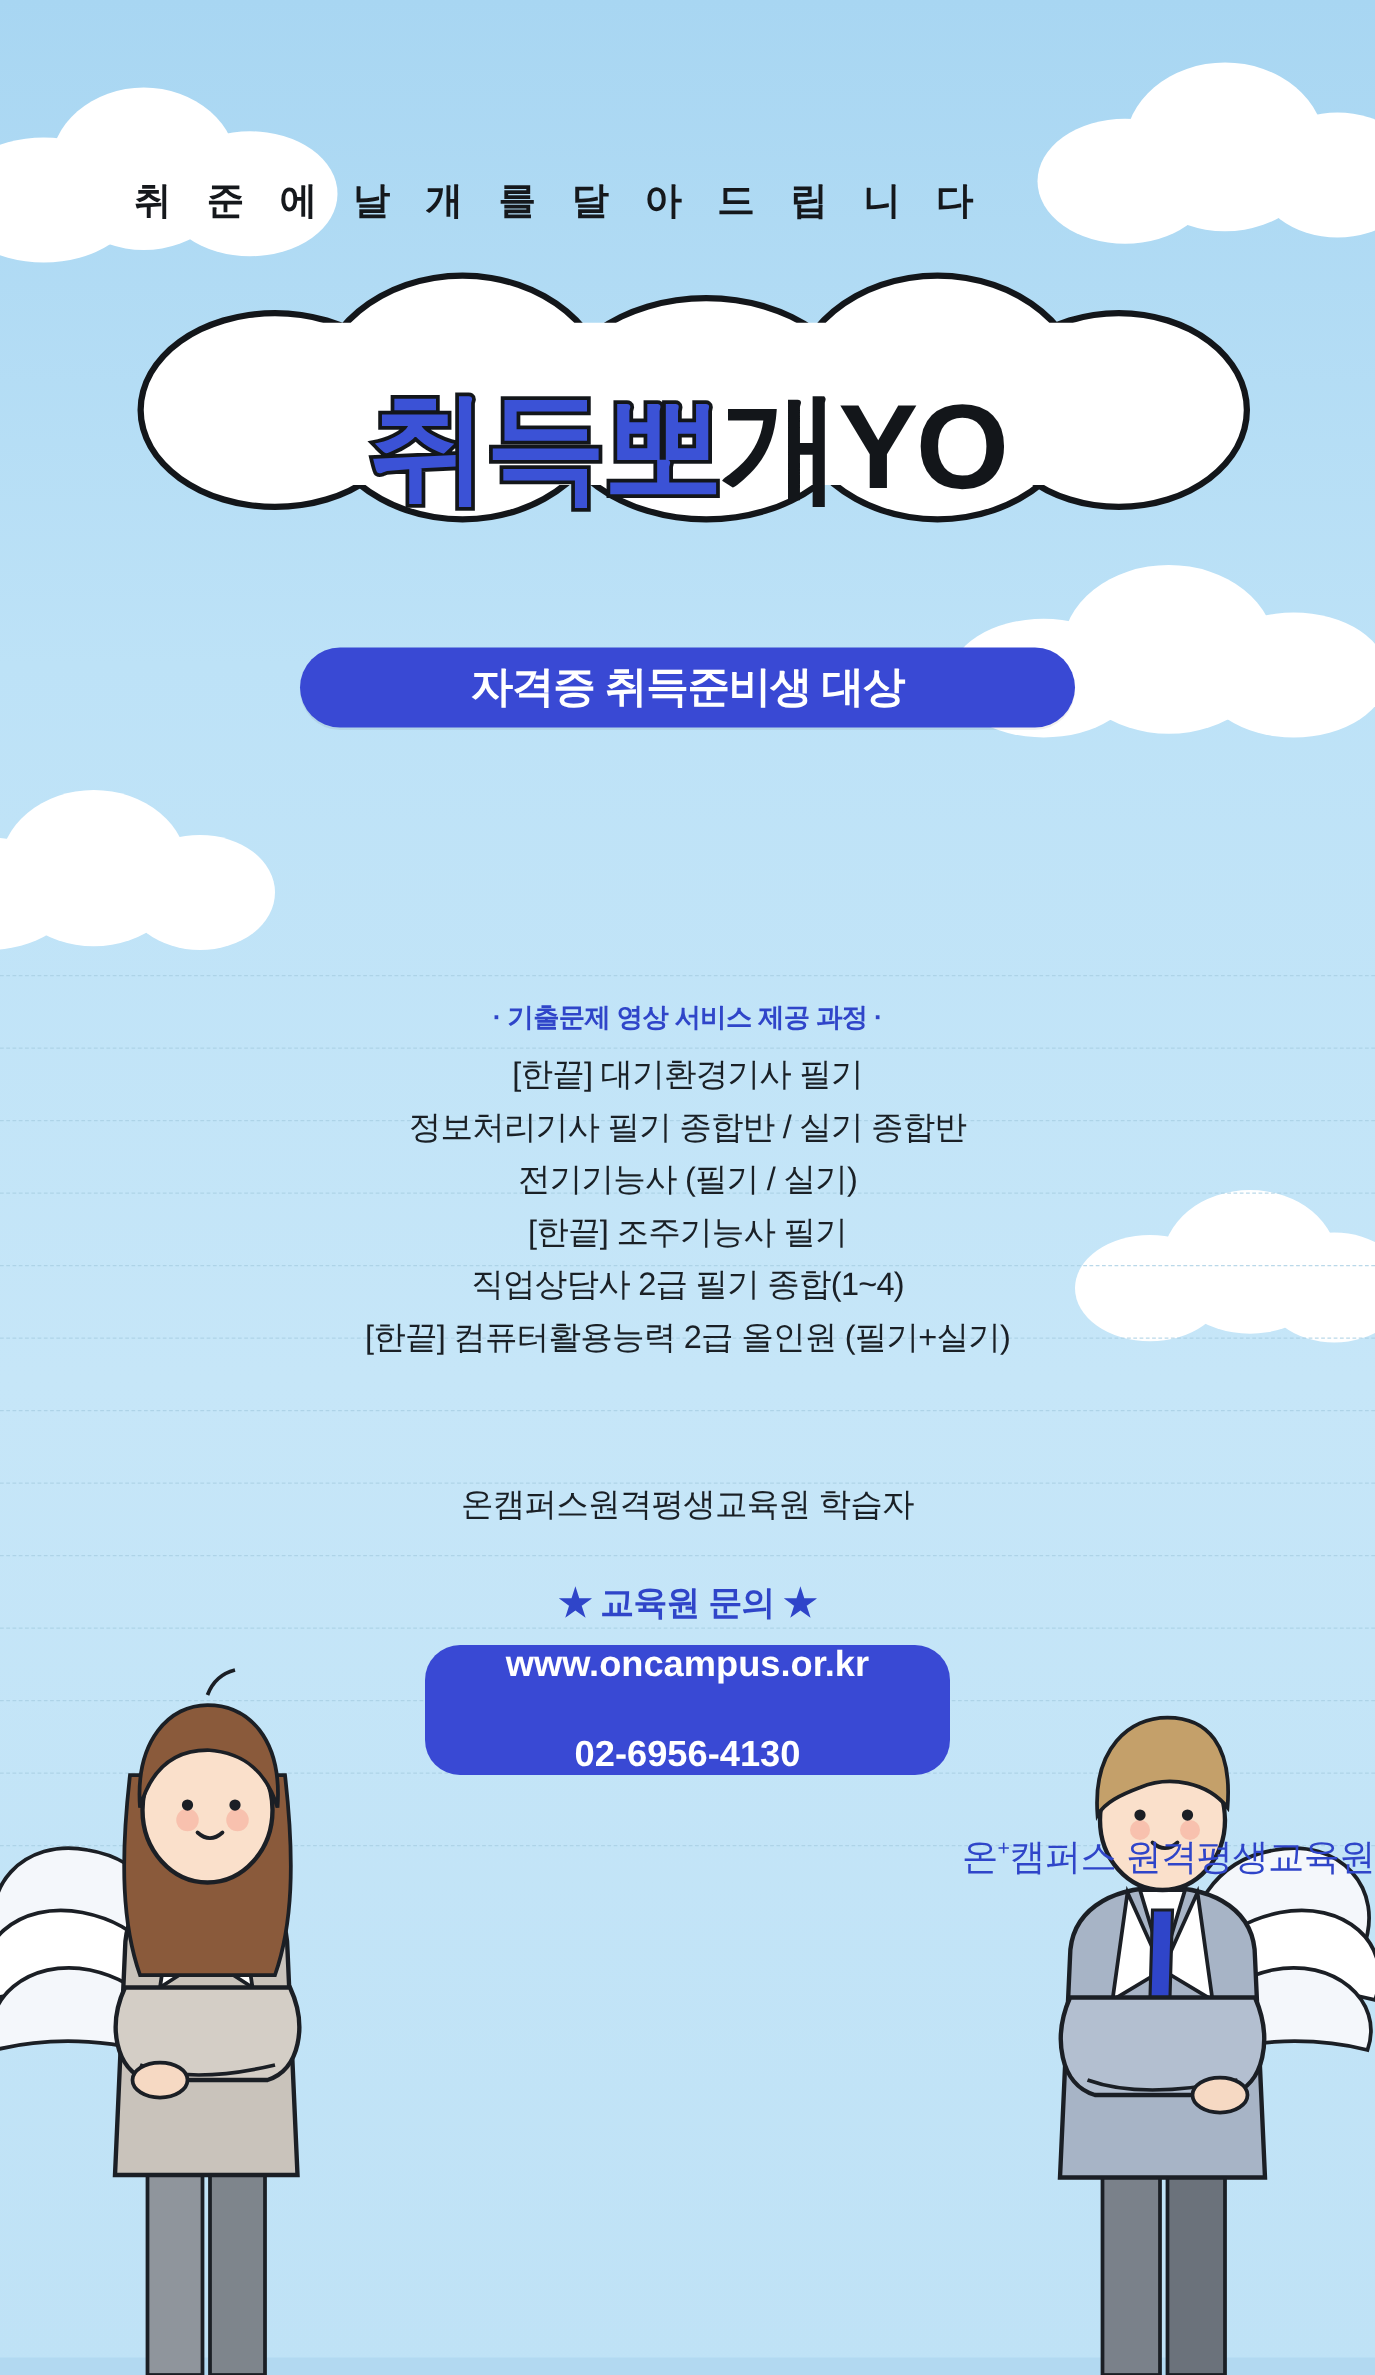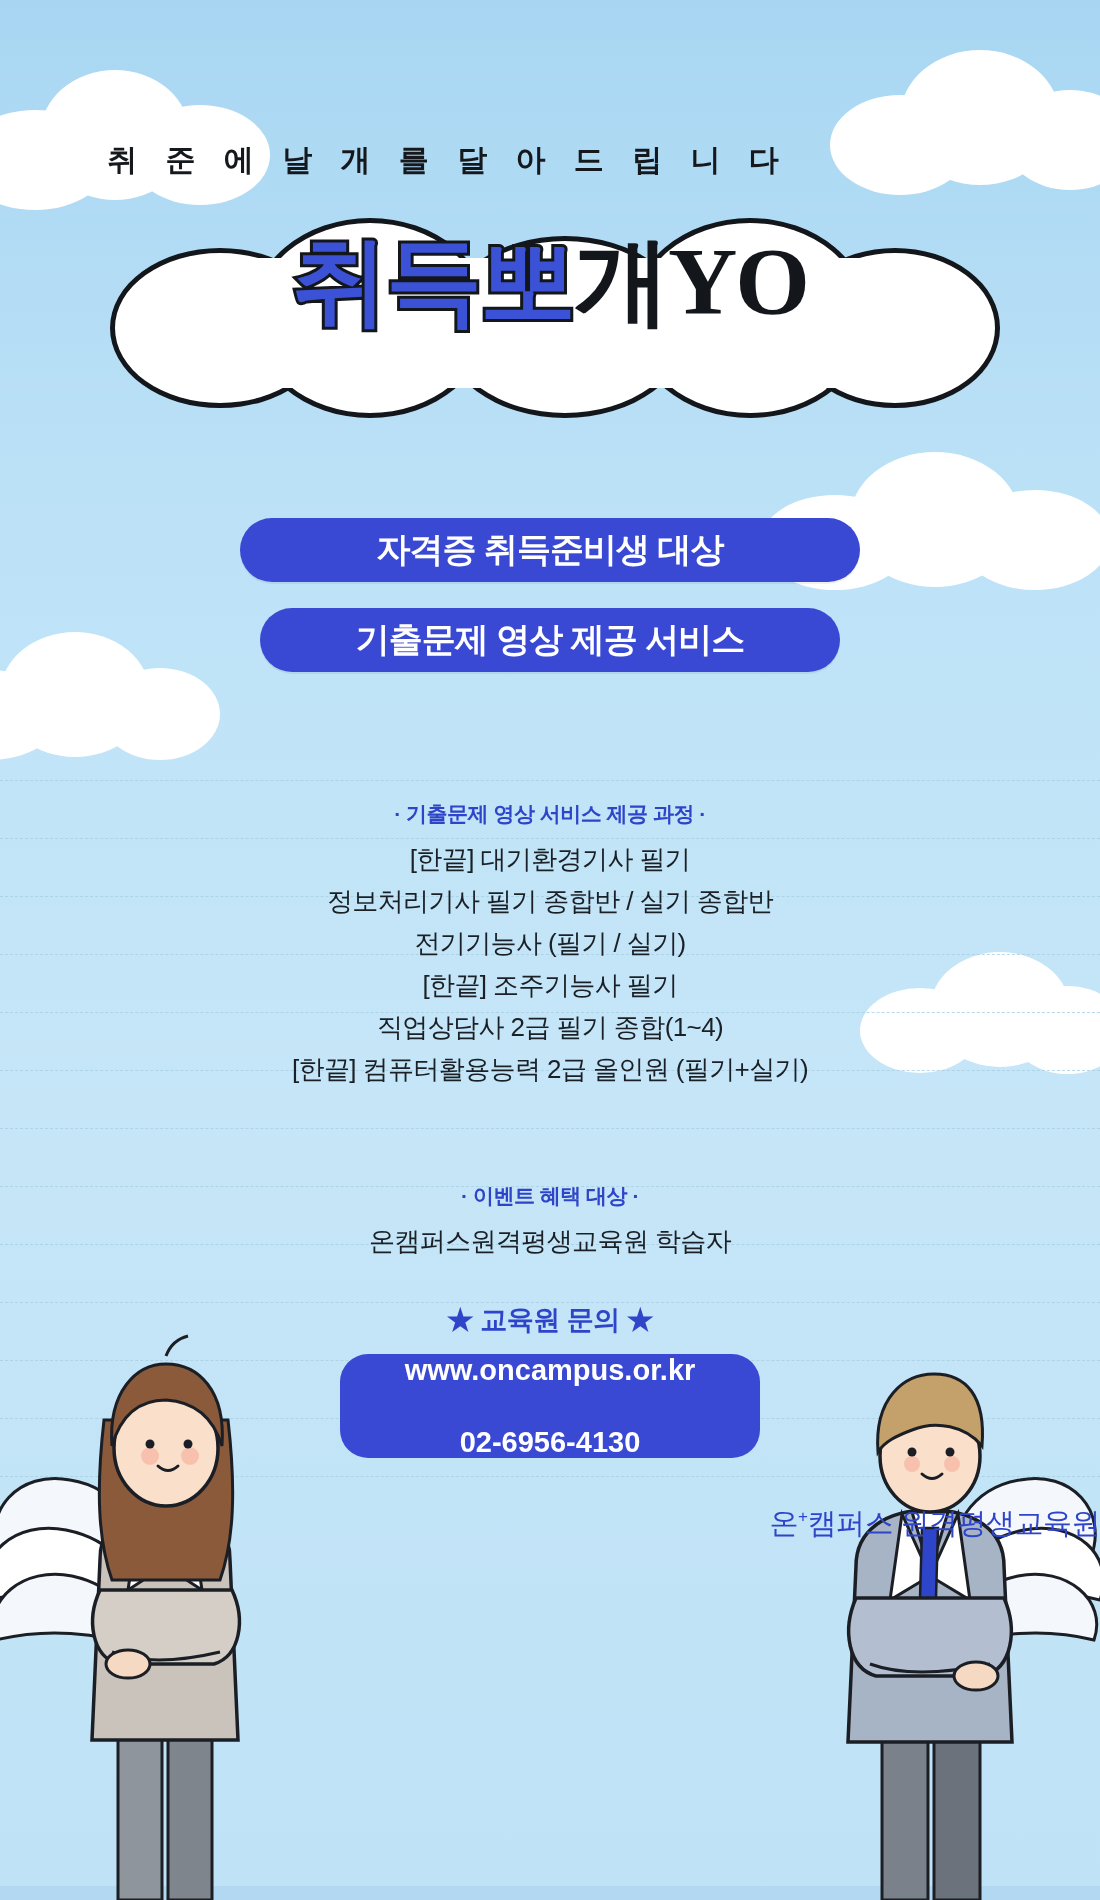--- a/index.html
+++ b/index.html
@@ -71,33 +71,32 @@
     z-index: 5;
   }
   .logo-bubble {
     position: absolute;
     background: #ffffff;
     border: 5px solid #13161a;
     border-radius: 50%;
   }
   .logo-text {
     position: absolute;
-    top: 0;
+    top: 16px;
     left: 0;
     width: 880px;
     height: 190px;
     display: flex;
-    align-items: flex-start;
+    align-items: flex-end;
     justify-content: center;
     z-index: 3;
     font-size: 96px;
     font-weight: 900;
     letter-spacing: -2px;
     white-space: nowrap;
-    font-family: Liberation Serif, serif;
   }
   .logo-text .blue {
     color: #3b52d6;
     -webkit-text-stroke: 6px #13161a;
     paint-order: stroke fill;
   }
   .logo-text .dark {
     color: #13161a;
   }
 
@@ -255,21 +254,20 @@
     <div class="logo-bubble" style="left:60px; top:40px; width:760px; height:120px; border-radius:70px; border-color:transparent;"></div>
 
     <div class="logo-text">
       <span class="blue">취득</span>
       <span class="blue">뽀</span>
       <span class="dark">개YO</span>
     </div>
   </div>
 
   <div class="pill pill-1">자격증 취득준비생 대상</div>
-  <div class="pill pill-2">기출문제 영상 제공 서비스</div>
 
   <svg class="char char-left" viewBox="0 0 340 640">
 
     <g transform="translate(-10,190)">
       <path d="M10 110 C -10 60, 30 20, 80 30 C 130 38, 150 80, 152 120 C 120 104, 60 96, 10 110 Z" fill="#f4f7fb" stroke="#1b1f25" stroke-width="3"></path>
       <path d="M0 150 C -16 104, 26 70, 76 80 C 126 90, 146 124, 148 160 C 112 142, 52 136, 0 150 Z" fill="#ffffff" stroke="#1b1f25" stroke-width="3"></path>
       <path d="M6 190 C -8 150, 34 116, 82 126 C 128 136, 146 168, 148 198 C 110 182, 54 178, 6 190 Z" fill="#f4f7fb" stroke="#1b1f25" stroke-width="3"></path>
     </g>
 
     <rect x="118" y="470" width="44" height="170" fill="#8f959c" stroke="#1b1f25" stroke-width="3"></rect>
@@ -338,21 +336,20 @@
       <div class="line">직업상담사 2급 필기 종합(1~4)</div>
       <div class="line">[한끝] 컴퓨터활용능력 2급 올인원 (필기+실기)</div>
     </div>
 
     <div class="gap-lg"></div>
 
 
     <div class="gap-md"></div>
 
     <div>
-      <div class="sec-head">· 이벤트 혜택 대상 ·</div>
       <div class="line">온캠퍼스원격평생교육원 학습자</div>
     </div>
 
     <div class="gap-md"></div>
 
     <div>
       <div class="contact-head">★ 교육원 문의 ★</div>
       <div class="contact-box">
         <div>www.oncampus.or.kr</div>
         <div>02-6956-4130</div>

